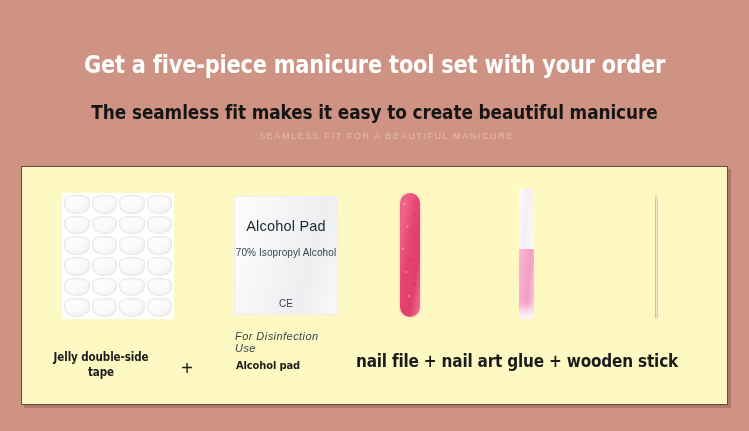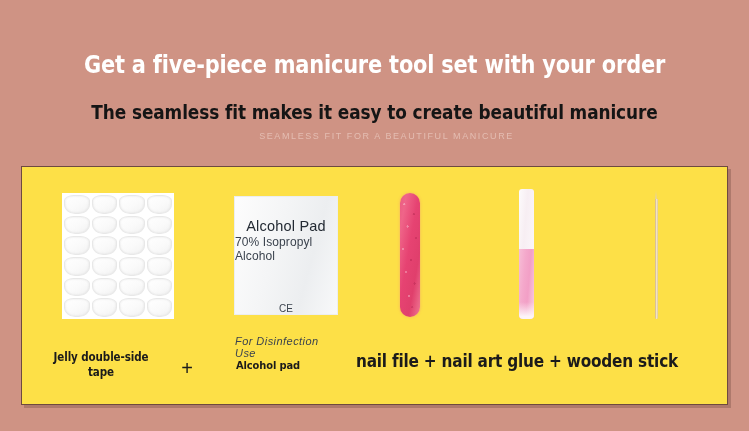--- a/index.html
+++ b/index.html
@@ -42,21 +42,21 @@
     font-size:9px;
     letter-spacing:1.6px;
     white-space:nowrap;
     padding-left:12px;
   }
 
   
   .panel{
     position:absolute;left:21px;top:166px;
     width:707px;height:239px;
-    background:#fde047;
+    background:#fef9c3;
     border:1.5px solid #6e4a40;
     box-sizing:border-box;
     box-shadow:3px 3px 0 rgba(90,55,45,.28);
   }
   .products{
     position:absolute;left:0;top:0;width:100%;height:170px;
   }
 
   
   .tape-sheet{
@@ -87,21 +87,21 @@
     box-sizing:border-box;
     display:flex;flex-direction:column;align-items:center;
     color:#2f3640;
   }
   .pk-title{
     margin-top:21px;font-size:14.5px;font-weight:400;
     font-family:"Liberation Sans",sans-serif;
     letter-spacing:.2px;color:#232a33;
   }
   .pk-sub{
-    margin-top:1px;font-size:12px;letter-spacing:.1px;color:#3b434e;
+    margin-top:13px;font-size:10px;letter-spacing:.1px;color:#3b434e;
   }
   .pk-ce{
     margin-top:40px;font-size:10px;color:#3b434e;
   }
   .pk-use{
     margin-top:21px;font-size:11px;letter-spacing:.45px;color:#3b434e;font-style:italic;
   }
 
   
   .file{

